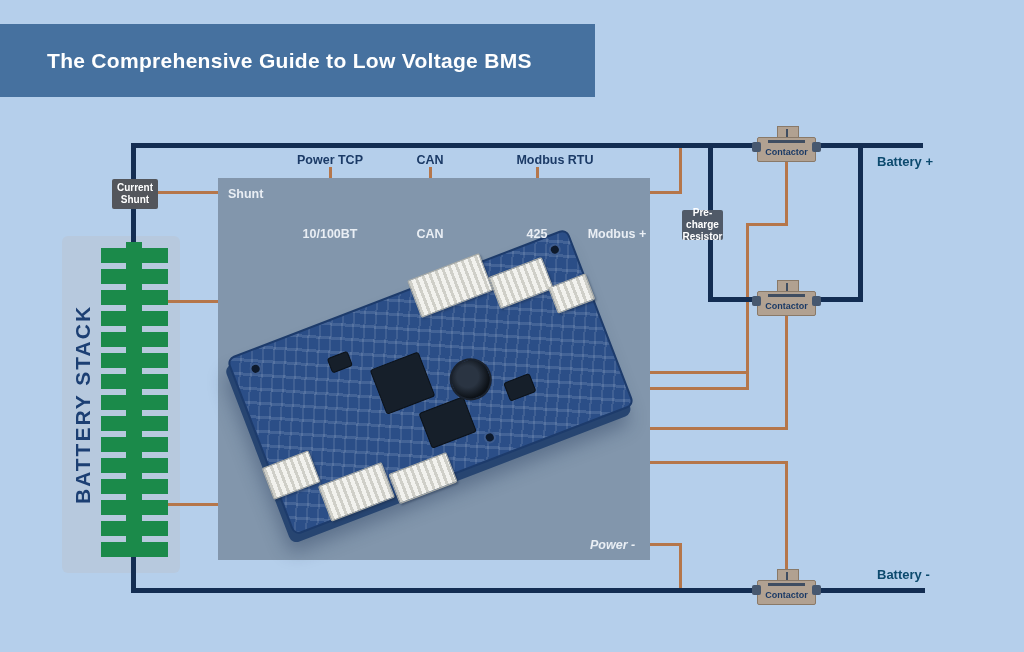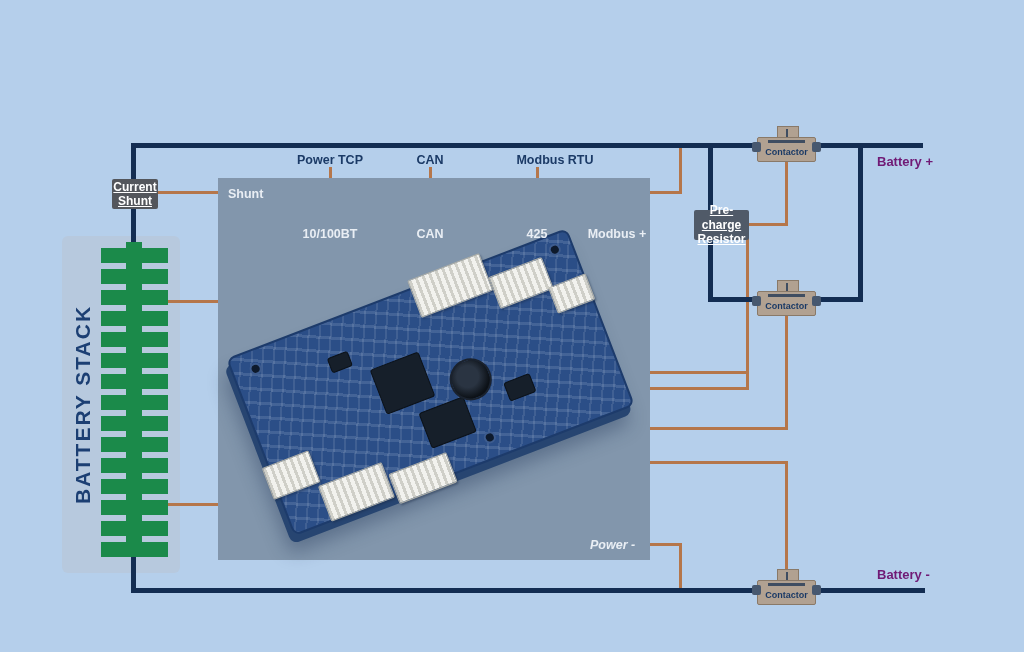--- a/index.html
+++ b/index.html
@@ -26,27 +26,27 @@
     color:#1c3f73;font-size:21px;font-weight:bold;letter-spacing:2px;white-space:nowrap;}
   #cells{left:101px;top:242px;width:67px;}
   .cell{width:67px;height:15px;background:var(--green,#1b8a4a);margin-top:6px;position:relative;}
   .cell::before{content:"";position:absolute;top:-6px;left:25px;width:16px;height:6px;background:var(--green,#1b8a4a);}
 
   
   #bms-panel{left:218px;top:178px;width:432px;height:382px;background:var(--panel,#8296ac);}
   .port{position:absolute;top:187px;color:#e9eef4;font-size:12.5px;font-weight:bold;white-space:nowrap;}
   .ctr{transform:translateX(-50%);margin-top:40px;}
   .buslabel{position:absolute;top:153px;transform:translateX(-50%);color:#1b3a66;font-size:12.5px;font-weight:bold;white-space:nowrap;}
-  .termlabel{position:absolute;color:#701a75;font-size:13px;font-weight:bold;white-space:nowrap;}
-
-  
-  .darkbox{position:absolute;color:#fff;font-size:12px;font-weight:bold;line-height:1.2;
-    display:flex;align-items:center;justify-content:center;text-align:center;border-radius:2px;text-decoration:underline;}
+  .termlabel{position:absolute;color:#0c4a6e;font-size:13px;font-weight:bold;white-space:nowrap;}
+
+  
+  .darkbox{position:absolute;color:#fff;font-size:10px;font-weight:bold;line-height:1.2;
+    display:flex;align-items:center;justify-content:center;text-align:center;border-radius:2px;}
   #current-shunt{left:112px;top:179px;width:46px;height:30px;background:#53565c;}
-  #precharge{left:682px;top:210px;width:55px;height:30px;background:#505a68;margin-left:12px;}
+  #precharge{left:682px;top:210px;width:41px;height:30px;background:#505a68;}
 
   
   .contactor{position:absolute;width:69px;height:37px;}
   .contactor .tab{position:absolute;left:25px;top:0;width:22px;height:12px;background:#b1a191;border:1px solid #897968;box-sizing:border-box;}
   .contactor .stem{position:absolute;left:34px;top:3px;width:2px;height:8px;background:#3f4d61;}
   .contactor .body{position:absolute;left:5px;top:11px;width:59px;height:25px;background:#b1a191;border:1px solid #897968;box-sizing:border-box;border-radius:2px;}
   .contactor .bar{position:absolute;left:16px;top:14px;width:37px;height:3px;background:#3f4d61;}
   .contactor .nub{position:absolute;top:16px;width:9px;height:10px;background:#47586f;border-radius:2px;}
   .contactor .nub.l{left:0;} .contactor .nub.r{right:0;}
   .contactor .clabel{position:absolute;left:0;right:0;top:21px;text-align:center;color:#1b3a66;font-size:9px;font-weight:bold;}
@@ -64,20 +64,23 @@
   .chip{position:absolute;background:#161f2a;border:1px solid #0b1118;border-radius:3px;}
   .hole{position:absolute;width:12px;height:12px;border-radius:50%;background:#0e1a2c;border:2px solid #3d5c8f;box-sizing:border-box;}
   #inductor{position:absolute;left:198px;top:84px;width:42px;height:42px;border-radius:50%;
     background:radial-gradient(circle at 45% 40%, #2a3442 0 35%, #0c1117 70%);border:2px solid #1a222e;box-sizing:border-box;}
 </style>
 </head>
 <body>
 
 <div id="stage">
 
+  <div class="abs" id="banner">
+    <span class="t">The Comprehensive Guide to Low Voltage BMS</span>
+  </div>
 
   <div class="abs" id="stack-panel"></div>
   <div class="abs" id="stack-title">BATTERY STACK</div>
 
   <div class="abs" id="bms-panel"></div>
 
   <div class="abs" id="pcb">
     <div class="conn" style="left:195px;top:-10px;width:75px;height:38px;"></div>
     <div class="conn" style="left:272px;top:16px;width:55px;height:32px;"></div>
     <div class="conn" style="left:324px;top:47px;width:38px;height:26px;"></div>

